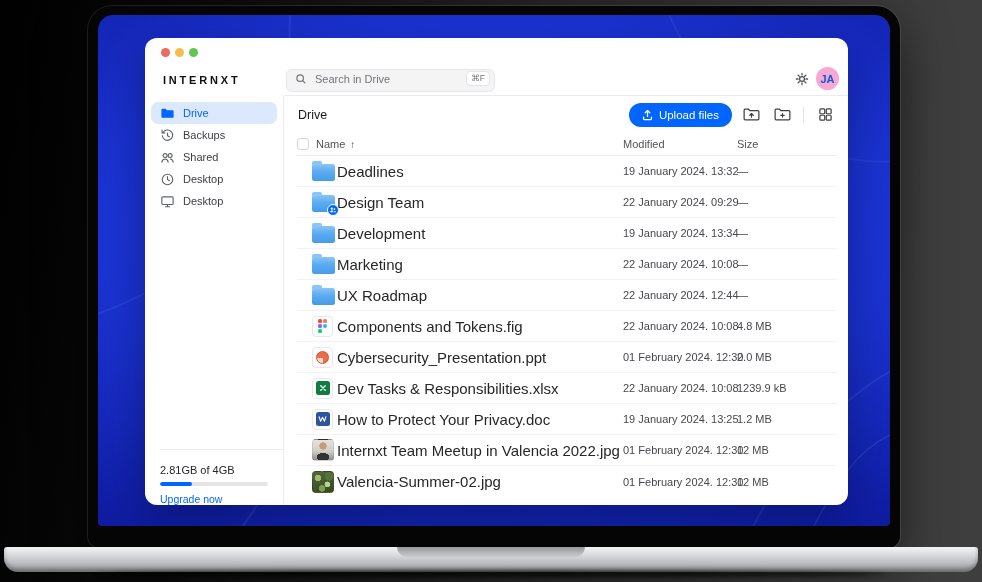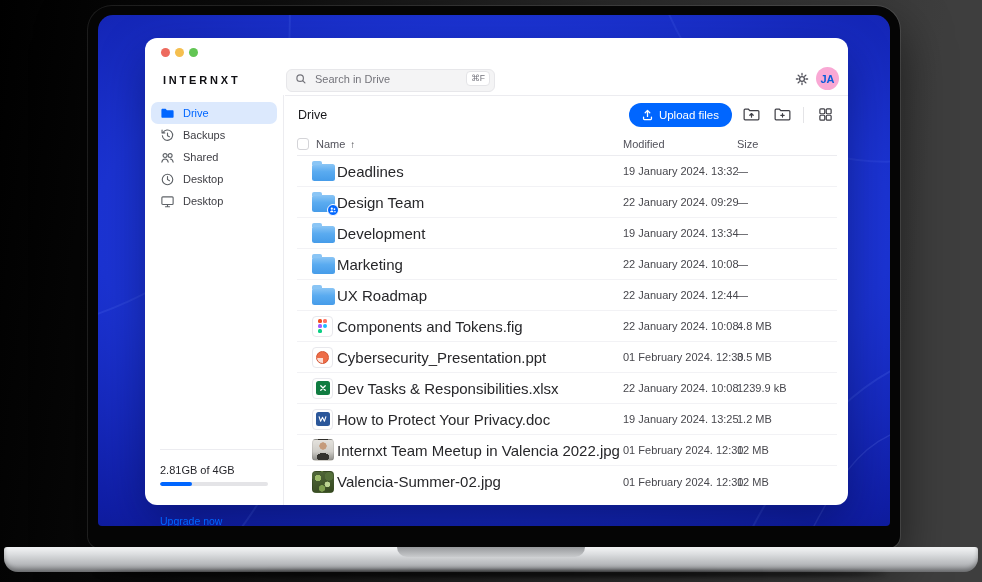--- a/index.html
+++ b/index.html
@@ -54,21 +54,21 @@
   .nav-item{height:22px;display:flex;align-items:center;gap:8px;padding:0 0 0 9px;
     border-radius:7px;color:#3d3d43;cursor:pointer;}
   .nav-item .lbl{font-size:11px;}
   .nav-item.active{background:#dce9fd;color:#0066ff;font-weight:500;}
   .nav-item svg{flex:0 0 auto;}
   .storage{position:absolute;left:0;right:0;top:354px;padding:15px 15px 0 15px;}
   .storage::before{content:"";position:absolute;left:15px;right:0;top:0;height:1px;background:#ececf0;}
   .storage .use{font-size:11px;color:#26262b;}
   .track{margin-top:6px;height:4px;border-radius:2px;background:#e4e4e7;overflow:hidden;}
   .fill{height:100%;border-radius:2px;background:#0066ff;}
-  .upgrade{margin-top:29px;font-size:10.5px;font-weight:500;color:#0066ff;cursor:pointer;}
+  .upgrade{margin-top:7px;font-size:10.5px;font-weight:500;color:#0066ff;cursor:pointer;}
 
   
   .content{position:absolute;left:140px;top:57px;right:0;bottom:0;border-top:1px solid #ececf0;}
   .chead{height:37px;display:flex;align-items:center;padding:0 11px 0 13px;}
   .ctitle{font-size:12.5px;font-weight:500;color:#18181b;}
   .actions{margin-left:auto;display:flex;align-items:center;gap:7px;}
   .upload-btn{height:24px;border-radius:12px;background:#0066ff;color:#fff;border:none;
     display:flex;align-items:center;gap:6px;padding:0 13px;font-size:11.5px;font-weight:500;
     font-family:inherit;cursor:pointer;}
   .icon-btn{width:24px;height:22px;display:flex;align-items:center;justify-content:center;
@@ -328,21 +328,21 @@
             </div>
 
             <div class="trow">
               <span class="cell-ic">
                   <span class="tile">
                     <span class="pie"></span>
                   </span>
                 </span>
               <span class="name">Cybersecurity_Presentation.ppt</span>
               <span class="meta">01 February 2024. 12:30</span>
-              <span class="meta">3.5 MB</span>
+              <span class="meta">2.0 MB</span>
             </div>
 
             <div class="trow">
               <span class="cell-ic">
                 <span class="tile">
                   <span class="sq xl">
                     <svg width="8" height="8" viewBox="0 0 10 10" fill="none" stroke="#fff" stroke-width="1.6" stroke-linecap="round">
                       <path d="M2.2 2.2l5.6 5.6M7.8 2.2L2.2 7.8"></path>
                     </svg>
                   </span>

